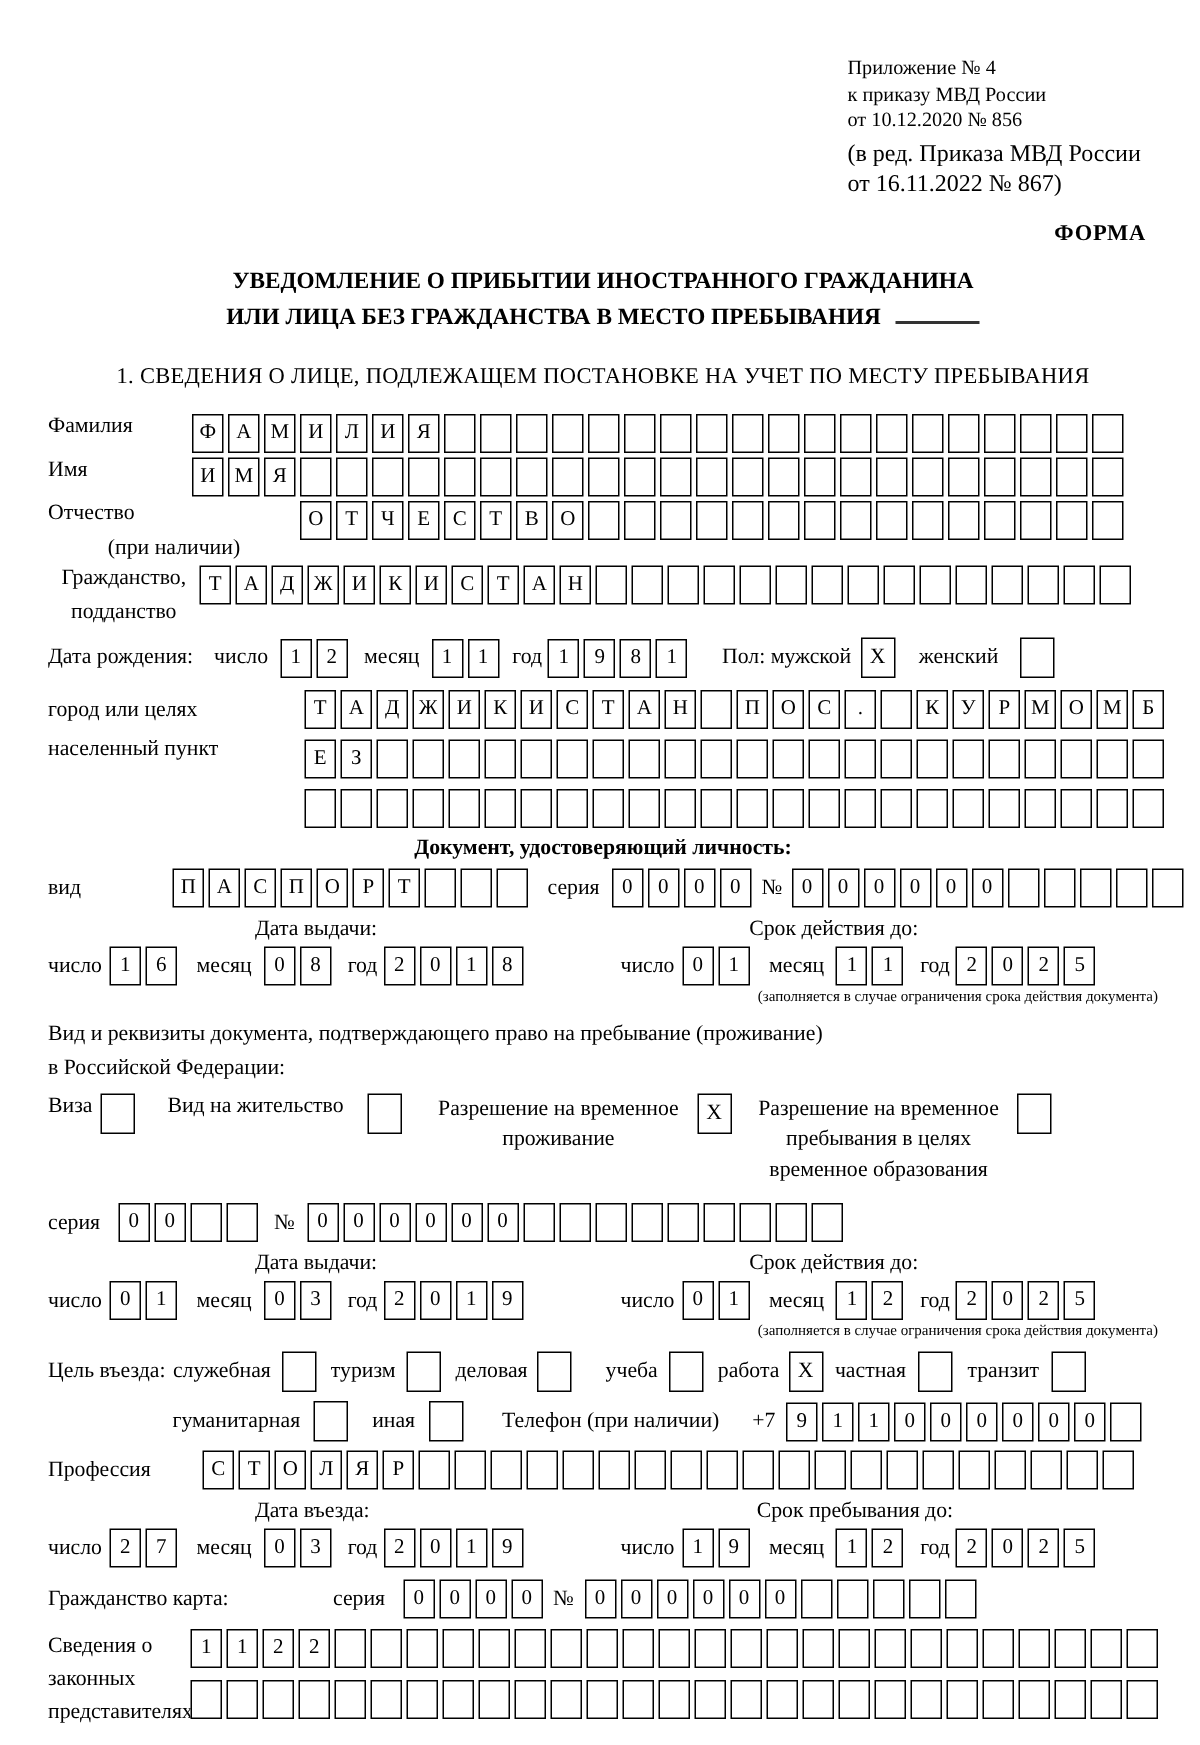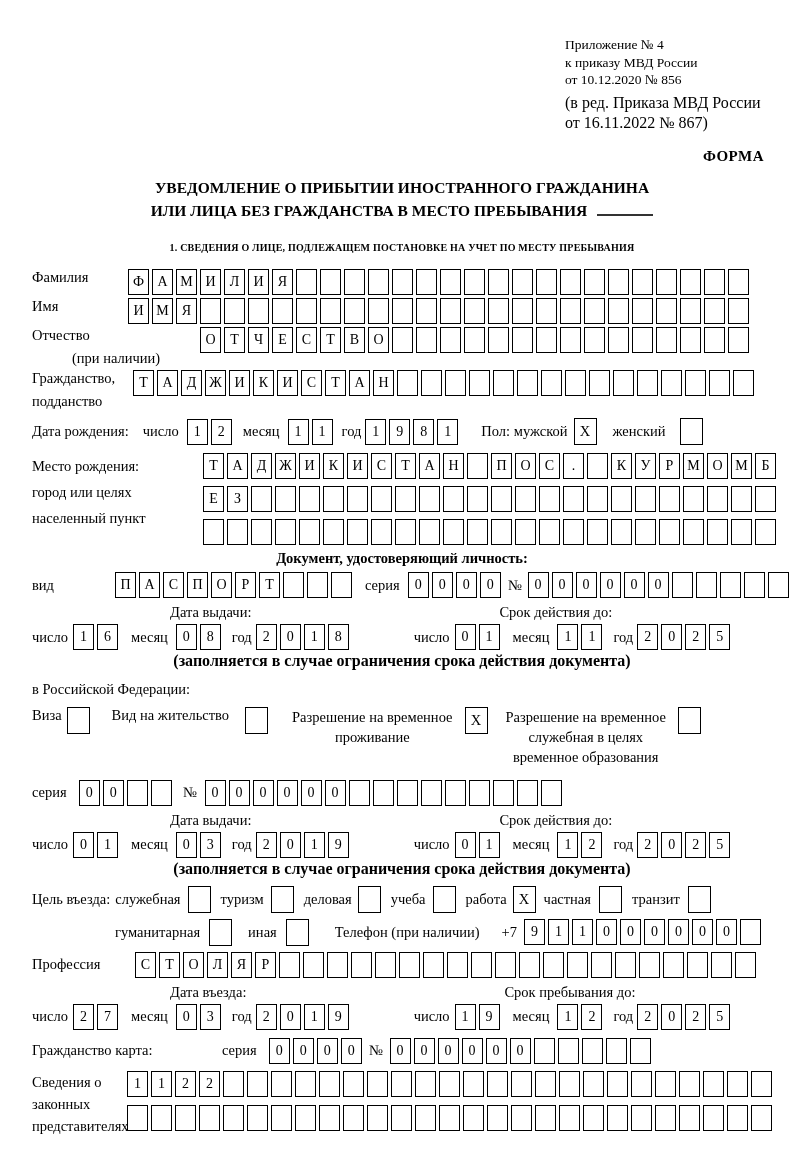--- a/index.html
+++ b/index.html
@@ -21,24 +21,24 @@
   .checkbox {
     box-sizing:border-box; flex:none; width:23px; height:27px;
     border:1.6px solid #000; display:flex; align-items:center; justify-content:center;
     font-size:14.5px; background:#fff;
   }
   .hdrblock { margin-left:533px; font-size:13.5px; line-height:1.3; }
   .hdrblock .rev { font-size:16px; margin-top:4px; }
   .forma { text-align:right; font-weight:bold; font-size:15px; margin-top:14px; padding-right:8px; letter-spacing:0.5px; }
   .title { text-align:center; font-weight:bold; font-size:15.5px; line-height:1.45; margin-top:12px; }
   .title-underline { display:inline-block; width:56px; border-bottom:2px solid #333; height:14px; margin-left:10px; }
-  .sect { text-align:center; font-weight:bold; font-size:10px; margin-top:20px; letter-spacing:0.2px; }
+  .sect { text-align:center; font-weight:normal; font-size:15px; margin-top:20px; letter-spacing:0.2px; }
   .fieldlbl { flex:none; }
   .datelbls { margin-top:6px; }
-  .foot { text-align:center; font-size:16px; margin-top:2px;font-weight:bold; }
+  .foot { text-align:right; font-size:10px; margin-top:2px; }
   .docheading { text-align:center; font-weight:bold; margin-top:5px; margin-bottom:5px; }
   .ctr { text-align:center; line-height:1.4; }
 </style>
 </head>
 <body>
 
 <div class="page">
 
   <div class="hdrblock">
     <div>Приложение № 4</div>
@@ -148,21 +148,21 @@
         <span class="cell"></span>
         <span class="cell"></span>
         <span class="cell"></span>
         <span class="cell"></span>
         <span class="cell"></span>
         <span class="cell"></span>
         <span class="cell"></span>
       </span>
   </div>
 
-  <div class="r" style="margin-top:3px;">
+  <div class="r" style="margin-top:3px;text-align:center;">
     <span class="fieldlbl" style="width:101px;">
       <span style="display:block;">Гражданство,</span>
       <span style="display:block; margin-top:6px;">подданство</span>
     </span>
     <span class="cellrow">
         <span class="cell">Т</span>
         <span class="cell">А</span>
         <span class="cell">Д</span>
         <span class="cell">Ж</span>
         <span class="cell">И</span>
@@ -210,21 +210,20 @@
         <span class="cell">1</span>
       </span>
     <span class="lbl" style="margin-left:20px; margin-right:6px;">Пол: мужской</span>
     <span class="checkbox">X</span>
     <span class="lbl" style="margin-left:16px; margin-right:14px;">женский</span>
     <span class="checkbox"></span>
   </div>
 
   <div class="r" style="margin-top:8px;">
     <span class="fieldlbl" style="width:171px; line-height:26px;">
-      <span style="display:block;">Место рождения:</span>
       <span style="display:block;">город или целях</span>
       <span style="display:block;">населенный пункт</span>
     </span>
     <span>
       <span class="cellrow" style="margin-bottom:7px;">
           <span class="cell">Т</span>
           <span class="cell">А</span>
           <span class="cell">Д</span>
           <span class="cell">Ж</span>
           <span class="cell">И</span>
@@ -378,36 +377,37 @@
     <span class="cellrow">
         <span class="cell">2</span>
         <span class="cell">0</span>
         <span class="cell">2</span>
         <span class="cell">5</span>
       </span>
   </div>
   <div class="foot">(заполняется в случае ограничения срока действия документа)</div>
 
   <div style="margin-top:8px; line-height:1.55;">
+    <div>Вид и реквизиты документа, подтверждающего право на пребывание (проживание)</div>
     <div>в Российской Федерации:</div>
   </div>
 
   <div class="r" style="margin-top:6px;">
     <span class="lbl">Виза</span>
     <span class="checkbox" style="margin-left:5px;"></span>
     <span class="lbl" style="margin-left:22px;">Вид на жительство</span>
     <span class="checkbox" style="margin-left:16px;"></span>
     <span class="ctr" style="margin-left:24px;">
       <span style="display:block;">Разрешение на временное</span>
       <span style="display:block;">проживание</span>
     </span>
     <span class="checkbox" style="margin-left:12px;">X</span>
     <span class="ctr" style="margin-left:18px;">
       <span style="display:block;">Разрешение на временное</span>
-      <span style="display:block;">служебная в целях</span>
+      <span style="display:block;">пребывания в целях</span>
       <span style="display:block;">временное образования</span>
     </span>
     <span class="checkbox" style="margin-left:12px;"></span>
   </div>
 
   <div class="rc" style="margin-top:12px;">
     <span class="lbl" style="margin-right:12px;">серия</span>
     <span class="cellrow">
         <span class="cell">0</span>
         <span class="cell">0</span>
@@ -477,21 +477,21 @@
   <div class="foot">(заполняется в случае ограничения срока действия документа)</div>
 
   <div class="rc" style="margin-top:8px;">
     <span class="lbl">Цель въезда:</span>
     <span class="lbl" style="margin-left:5px;">служебная</span>
     <span class="checkbox" style="margin-left:7px;"></span>
     <span class="lbl" style="margin-left:10px;">туризм</span>
     <span class="checkbox" style="margin-left:7px;"></span>
     <span class="lbl" style="margin-left:10px;">деловая</span>
     <span class="checkbox" style="margin-left:6px;"></span>
-    <span class="lbl" style="margin-left:10px;text-align:right;">учеба</span>
+    <span class="lbl" style="margin-left:23px;text-align:right;">учеба</span>
     <span class="checkbox" style="margin-left:7px;"></span>
     <span class="lbl" style="margin-left:10px;">работа</span>
     <span class="checkbox" style="margin-left:6px;">X</span>
     <span class="lbl" style="margin-left:8px;">частная</span>
     <span class="checkbox" style="margin-left:8px;"></span>
     <span class="lbl" style="margin-left:10px;">транзит</span>
     <span class="checkbox" style="margin-left:8px;"></span>
   </div>
 
   <div class="rc" style="margin-top:6px; margin-left:83px;">

